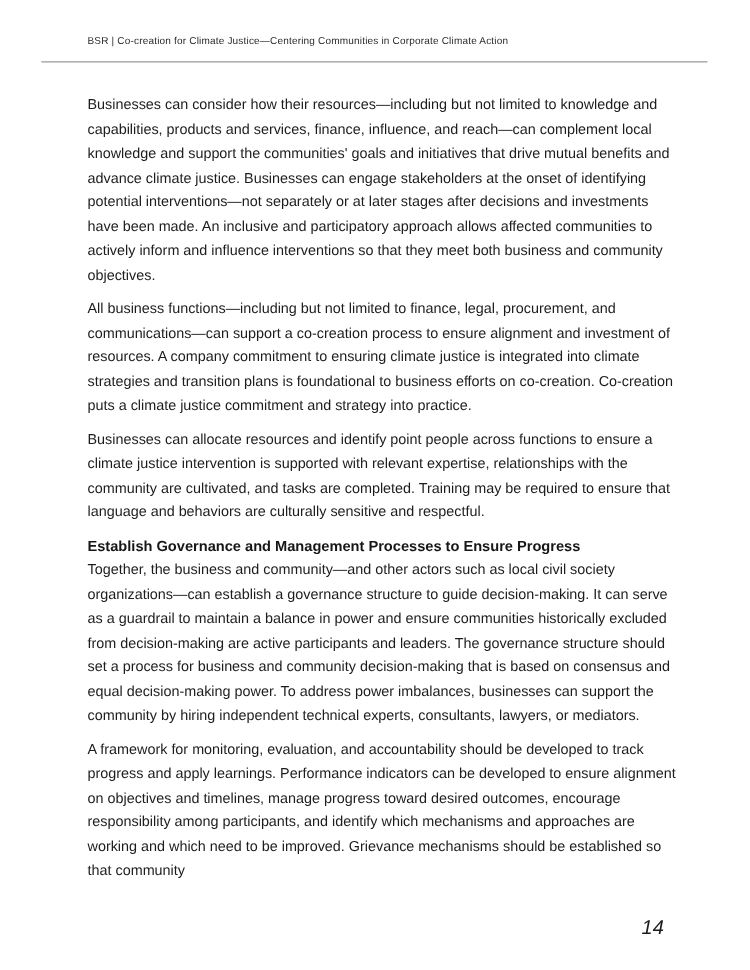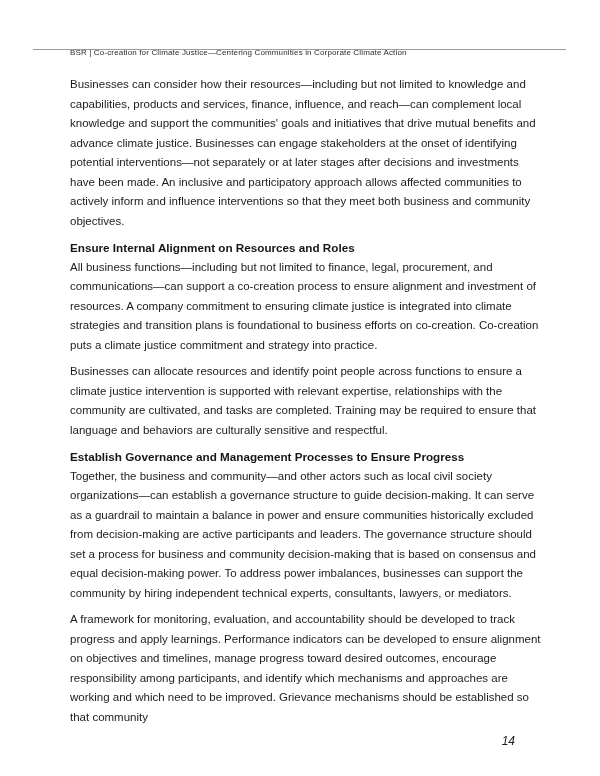--- a/index.html
+++ b/index.html
@@ -16,21 +16,20 @@
     overflow: hidden;
   }
   .running-header {
     position: absolute;
     left: 70px;
     top: 28px;
     font-size: 8px;
     color: #2b2b2b;
     letter-spacing: 0.15px;
     white-space: nowrap;
-    margin-top: 20px;
   }
   .header-rule {
     position: absolute;
     left: 33px;
     top: 49px;
     width: 533px;
     height: 0;
     border-top: 1px solid #9c9c9c;
   }
   .content {
@@ -48,41 +47,40 @@
   }
   .content h2 {
     margin: 0;
     font-size: 11.7px;
     line-height: 19.5px;
     font-weight: bold;
     color: #161616;
   }
   .page-number {
     position: absolute;
-    right: 85px;
+    right: 69px;
     top: 734px;
-    font-size: 12px;
+    font-size: 16px;
     font-style: italic;
     color: #1c1c1c;
   }
 </style>
 </head>
 <body>
 
 <div class="page">
 
   <div class="running-header">BSR | Co-creation for Climate Justice—Centering Communities in Corporate Climate Action</div>
 
   <div class="header-rule"></div>
 
   <div class="content">
 
     <p>Businesses can consider how their resources—including but not limited to knowledge and capabilities, products and services, finance, influence, and reach—can complement local knowledge and support the communities' goals and initiatives that drive mutual benefits and advance climate justice. Businesses can engage stakeholders at the onset of identifying potential interventions—not separately or at later stages after decisions and investments have been made. An inclusive and participatory approach allows affected communities to actively inform and influence interventions so that they meet both business and community objectives.</p>
 
-    <h2>Ensure Internal Alignment on Resources and Roles</h2>
 
     <p>All business functions—including but not limited to finance, legal, procurement, and communications—can support a co-creation process to ensure alignment and investment of resources. A company commitment to ensuring climate justice is integrated into climate strategies and transition plans is foundational to business efforts on co-creation. Co-creation puts a climate justice commitment and strategy into practice.</p>
 
     <p>Businesses can allocate resources and identify point people across functions to ensure a climate justice intervention is supported with relevant expertise, relationships with the community are cultivated, and tasks are completed. Training may be required to ensure that language and behaviors are culturally sensitive and respectful.</p>
 
     <h2>Establish Governance and Management Processes to Ensure Progress</h2>
 
     <p>Together, the business and community—and other actors such as local civil society organizations—can establish a governance structure to guide decision-making. It can serve as a guardrail to maintain a balance in power and ensure communities historically excluded from decision-making are active participants and leaders. The governance structure should set a process for business and community decision-making that is based on consensus and equal decision-making power. To address power imbalances, businesses can support the community by hiring independent technical experts, consultants, lawyers, or mediators.</p>
 
     <p>A framework for monitoring, evaluation, and accountability should be developed to track progress and apply learnings. Performance indicators can be developed to ensure alignment on objectives and timelines, manage progress toward desired outcomes, encourage responsibility among participants, and identify which mechanisms and approaches are working and which need to be improved. Grievance mechanisms should be established so that community</p>

